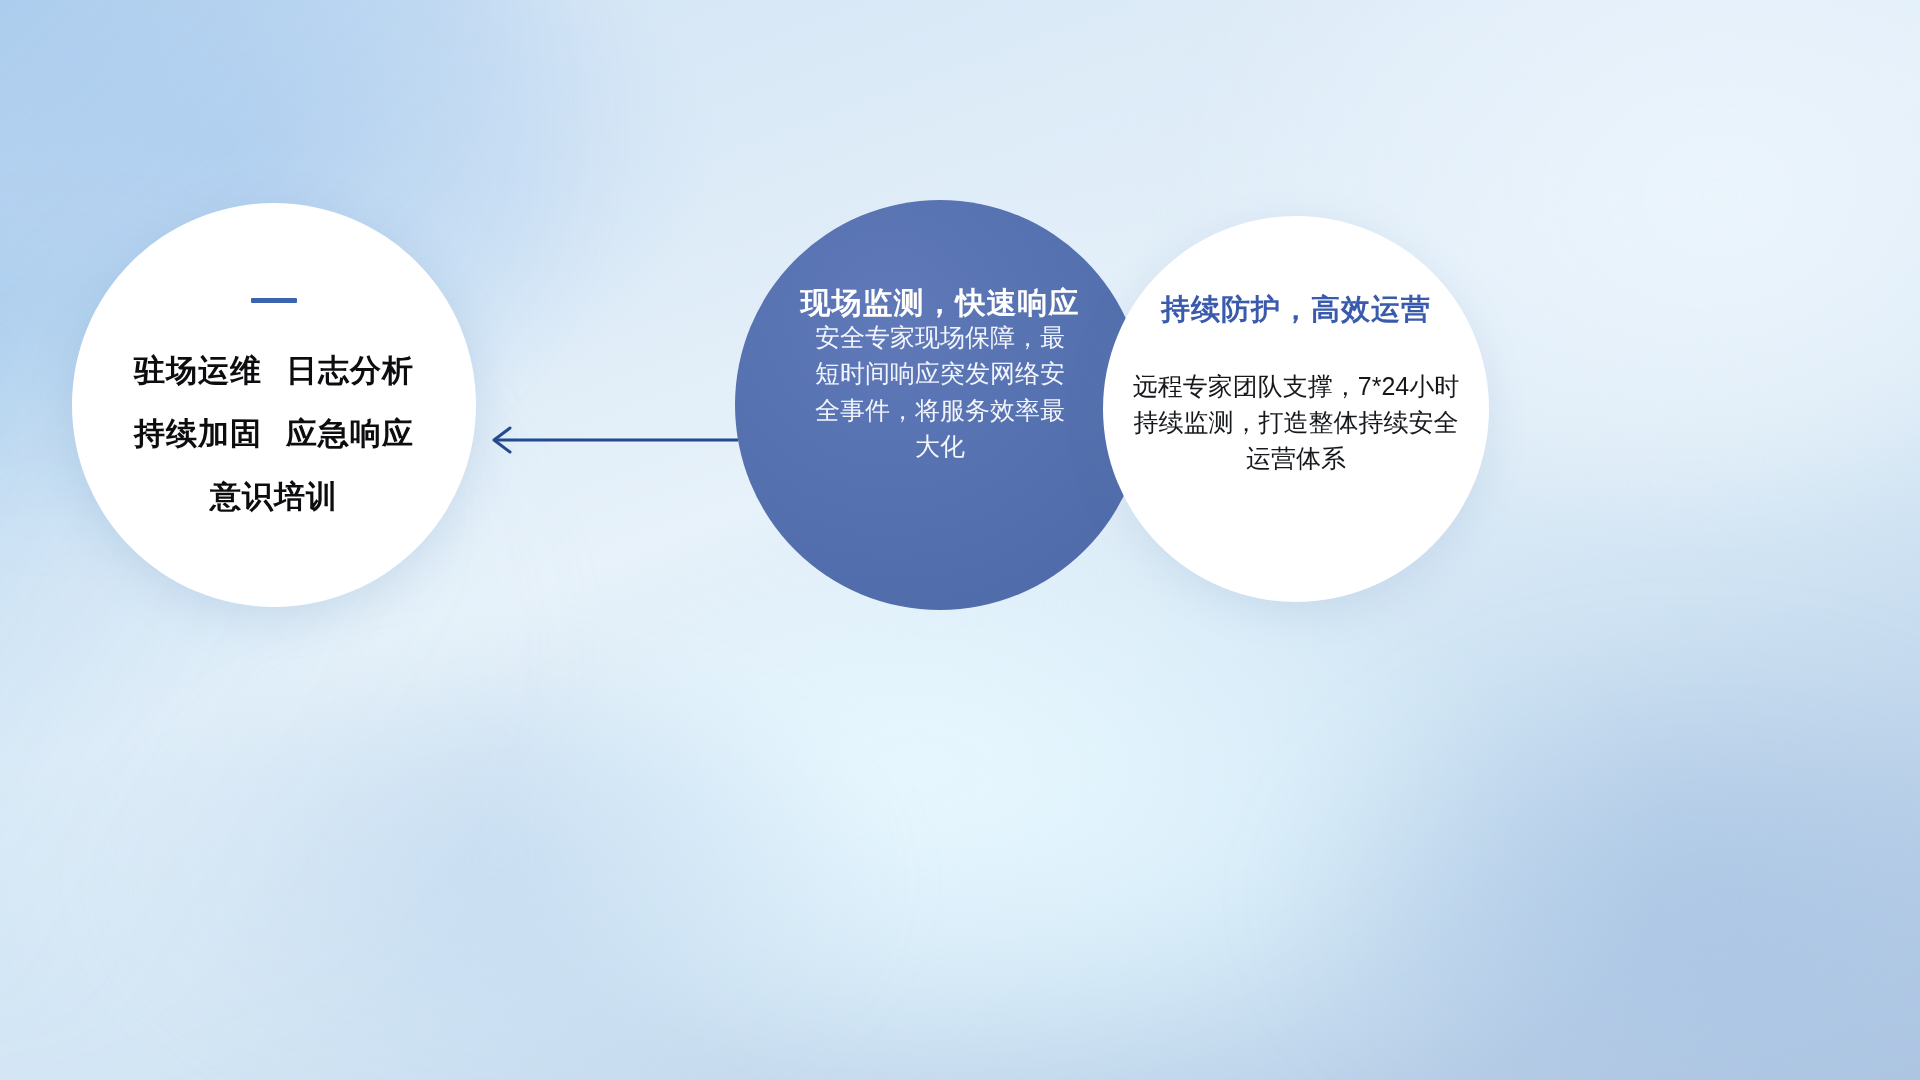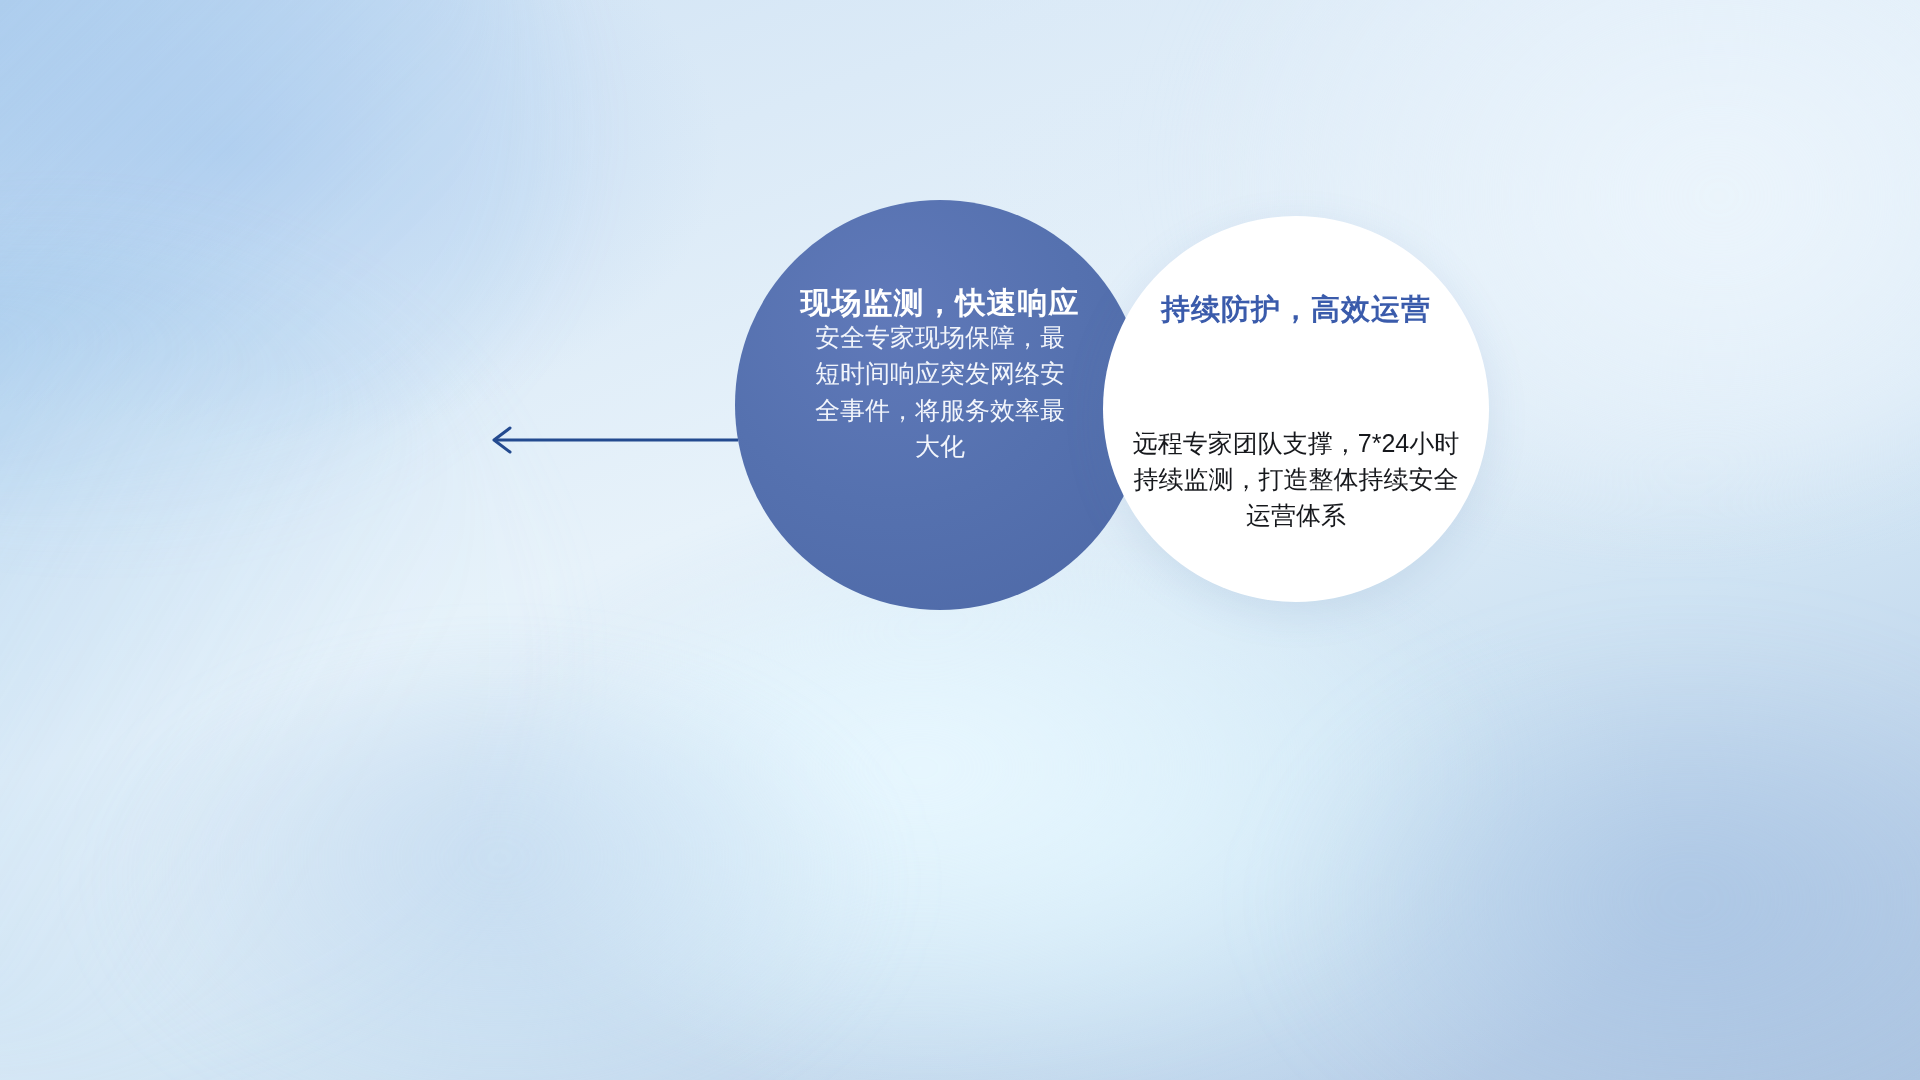--- a/index.html
+++ b/index.html
@@ -92,21 +92,21 @@
   #right-inner {
     position:absolute; inset:0;
     display:flex; flex-direction:column; align-items:center;
     padding:78px 22px 0 22px;
   }
   #right-title {
     color:#3a5bab; font-weight:bold; font-size:29px; letter-spacing:1px;
     white-space:nowrap; line-height:1.1;
   }
   #right-body {
-    margin-top:99px;
+    margin-top:42px;
     color:#16181c; font-size:25px; line-height:1.45; text-align:center;
     width:330px;
   }
 
   
   #arrow-wrap {
     position:absolute; left:480px; top:418px; width:260px; height:44px; z-index:3;
   }
   #arrow-wrap svg { display:block; }
 </style>
@@ -124,20 +124,37 @@
 
   <div id="arrow-wrap">
     <svg width="260" height="44" viewBox="0 0 260 44" aria-hidden="true">
       <g>
         <line x1="258" y1="22" x2="16" y2="22" stroke="#234a8f" stroke-width="3"></line>
         <polyline points="30,10 14,22 30,34" fill="none" stroke="#234a8f" stroke-width="3" stroke-linecap="round" stroke-linejoin="round"></polyline>
       </g>
     </svg>
   </div>
 
+  <div class="circle" id="left-circle">
+    <div id="left-inner">
+      <div id="left-dash" style="background: rgb(60, 99, 173);"></div>
+
+      <div class="left-row" style="color: rgb(13, 13, 16);">
+        <span>驻场运维</span><span class="gap"></span><span>日志分析</span>
+      </div>
+
+      <div class="left-row" style="color: rgb(13, 13, 16);">
+        <span>持续加固</span><span class="gap"></span><span>应急响应</span>
+      </div>
+
+      <div class="left-row" style="color: rgb(13, 13, 16);">
+        <span>意识培训</span>
+      </div>
+    </div>
+  </div>
 
   <div class="circle" id="blue-circle">
     <div id="blue-inner">
       <div id="blue-title" style="color: rgb(255, 255, 255);">现场监测，快速响应</div>
       <div id="blue-body" style="color: rgb(242, 245, 251);">安全专家现场保障，最短时间响应突发网络安全事件，将服务效率最大化</div>
     </div>
   </div>
 
   <div class="circle" id="right-circle">
     <div id="right-inner">

